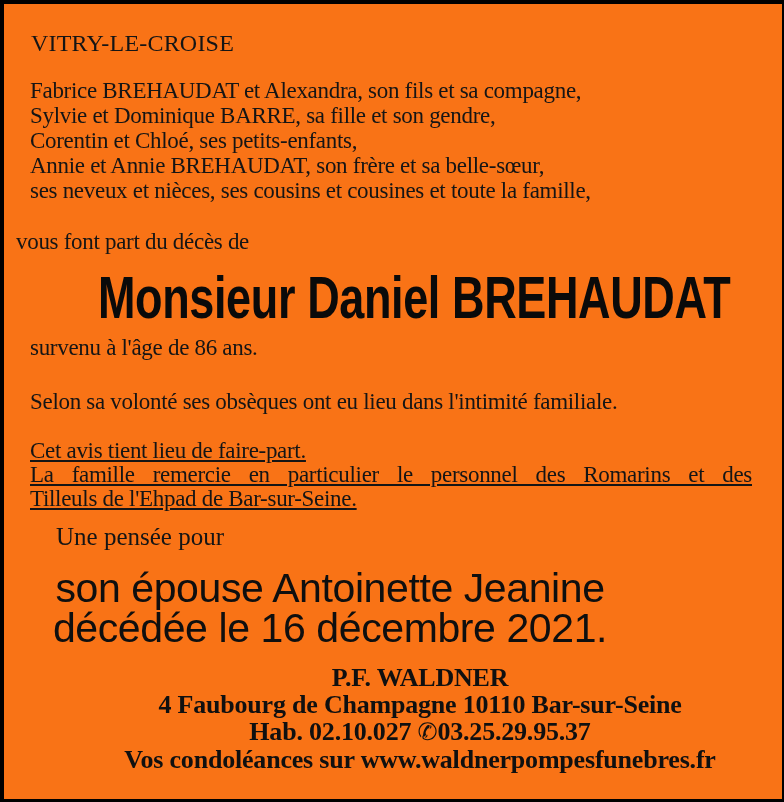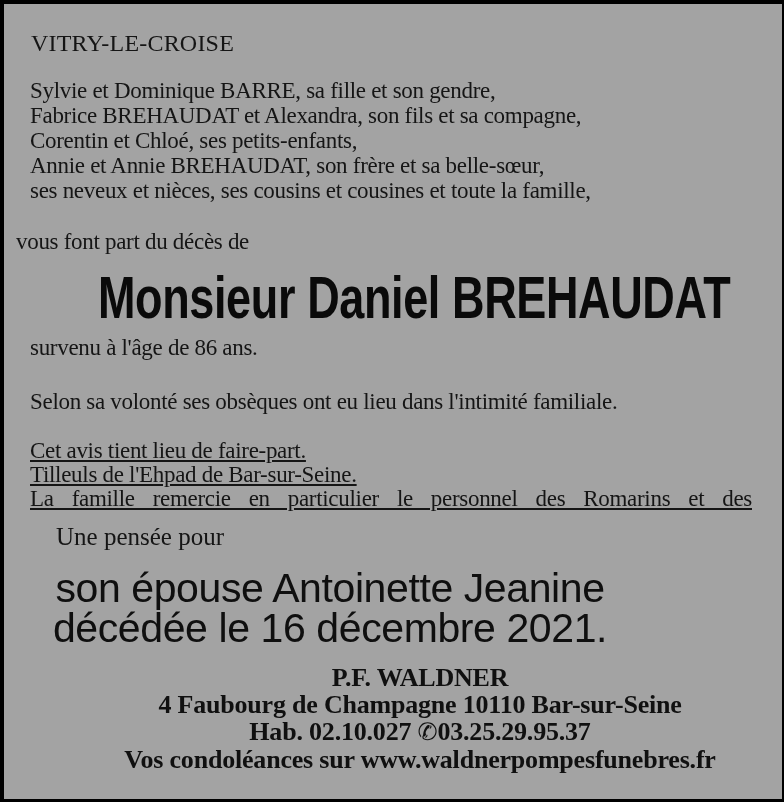--- a/index.html
+++ b/index.html
@@ -1,20 +1,20 @@
 <!DOCTYPE html>
 <html><head>
 <meta charset="utf-8">
 <style>
   html, body { margin: 0; padding: 0; background: #ffffff; }
   .stage {
     position: relative;
     width: 784px;
     height: 802px;
-    background: #a3a3a3;
+    background: #f97316;
     overflow: hidden;
     font-family: "Liberation Serif", serif;
     color: #151515;
   }
   
   .scan-frame {
     position: absolute;
     inset: 0;
     border-left: 4px solid #000;
     border-top: 4px solid #000;
@@ -100,39 +100,39 @@
 </style>
 </head>
 <body>
 
 <div class="stage">
   <div class="scan-frame"></div>
 
   <div class="line serif-body town">VITRY-LE-CROISE</div>
 
   <div class="family-block serif-body">
+    <div class="fline">Fabrice BREHAUDAT et Alexandra, son fils et sa compagne,</div>
     <div class="fline">Sylvie et Dominique BARRE, sa fille et son gendre,</div>
-    <div class="fline">Fabrice BREHAUDAT et Alexandra, son fils et sa compagne,</div>
     <div class="fline">Corentin et Chloé, ses petits-enfants,</div>
     <div class="fline">Annie et Annie BREHAUDAT, son frère et sa belle-sœur,</div>
     <div class="fline">ses neveux et nièces, ses cousins et cousines et toute la famille,</div>
   </div>
 
   <div class="line serif-body intro-line">vous font part du décès de</div>
 
   <div class="deceased-name">Monsieur Daniel BREHAUDAT</div>
 
   <div class="line serif-body age-line">survenu à l'âge de 86 ans.</div>
 
   <div class="line serif-body wishes-line">Selon sa volonté ses obsèques ont eu lieu dans l'intimité familiale.</div>
 
   <div class="notice-block">
     <div class="nline">Cet avis tient lieu de faire-part.</div>
+    <div class="nline justified">La famille remercie en particulier le personnel des Romarins et des</div>
     <div class="nline">Tilleuls de l'Ehpad de Bar-sur-Seine.</div>
-    <div class="nline justified">La famille remercie en particulier le personnel des Romarins et des</div>
   </div>
 
   <div class="line tribute-intro">Une pensée pour</div>
 
   <div class="tribute-block">
     <div>son épouse Antoinette Jeanine</div>
     <div>décédée le 16 décembre 2021.</div>
   </div>
 
   <div class="funeral-block">

